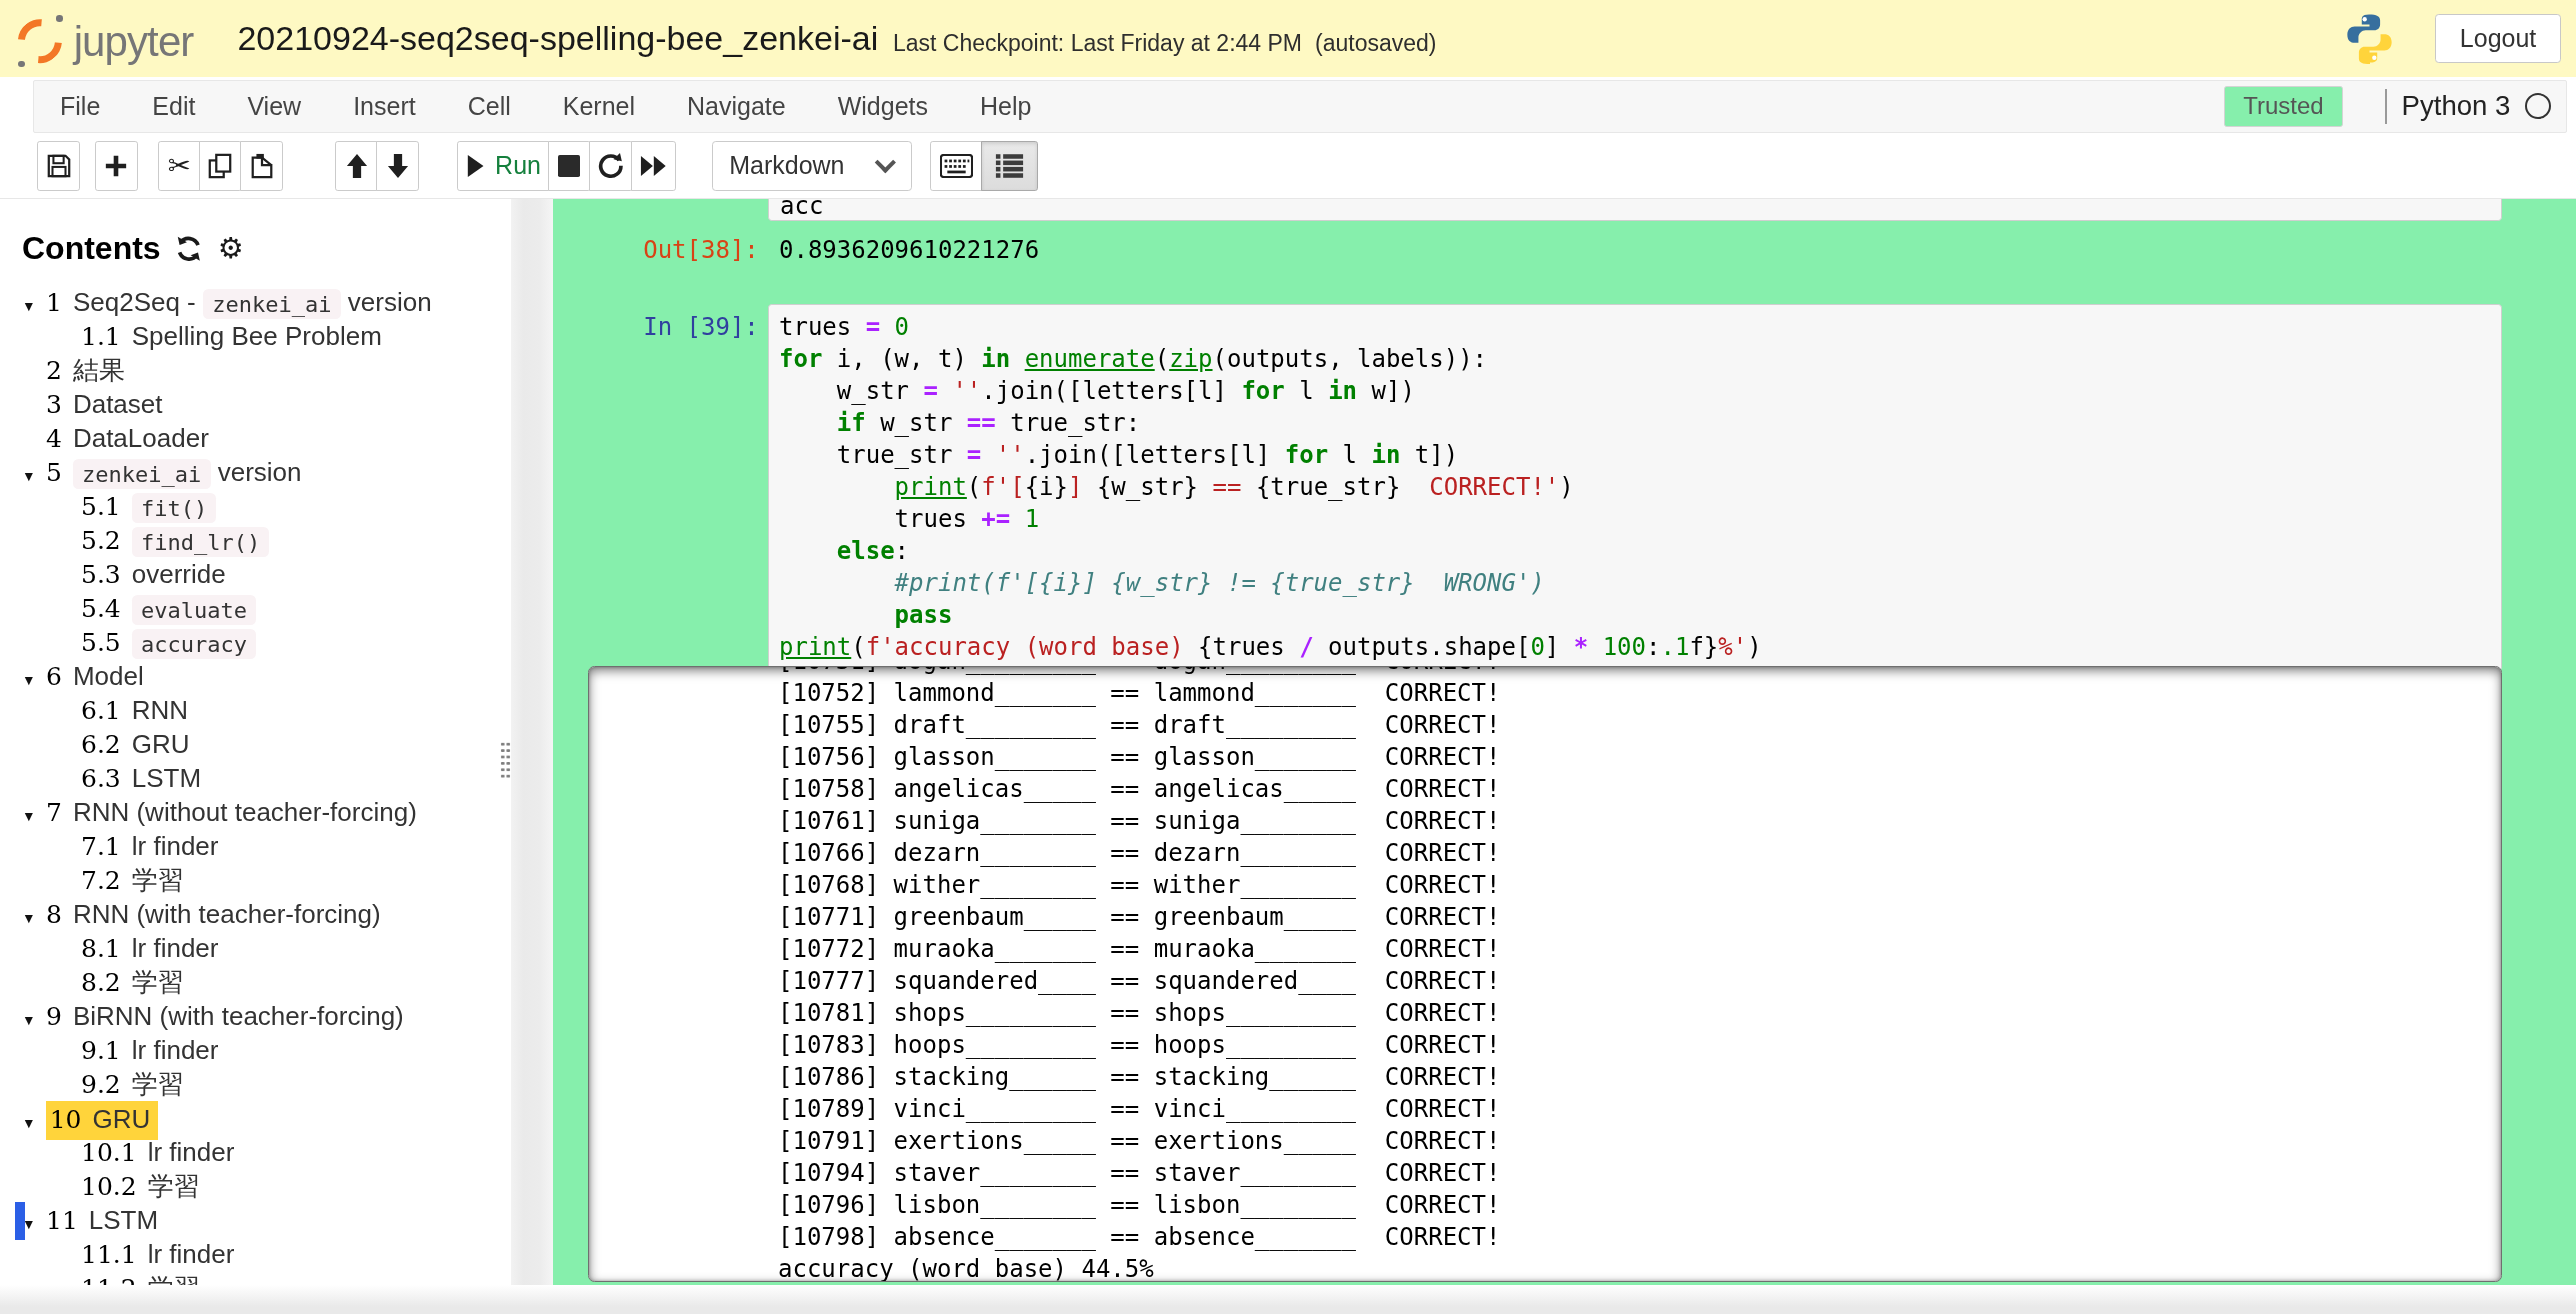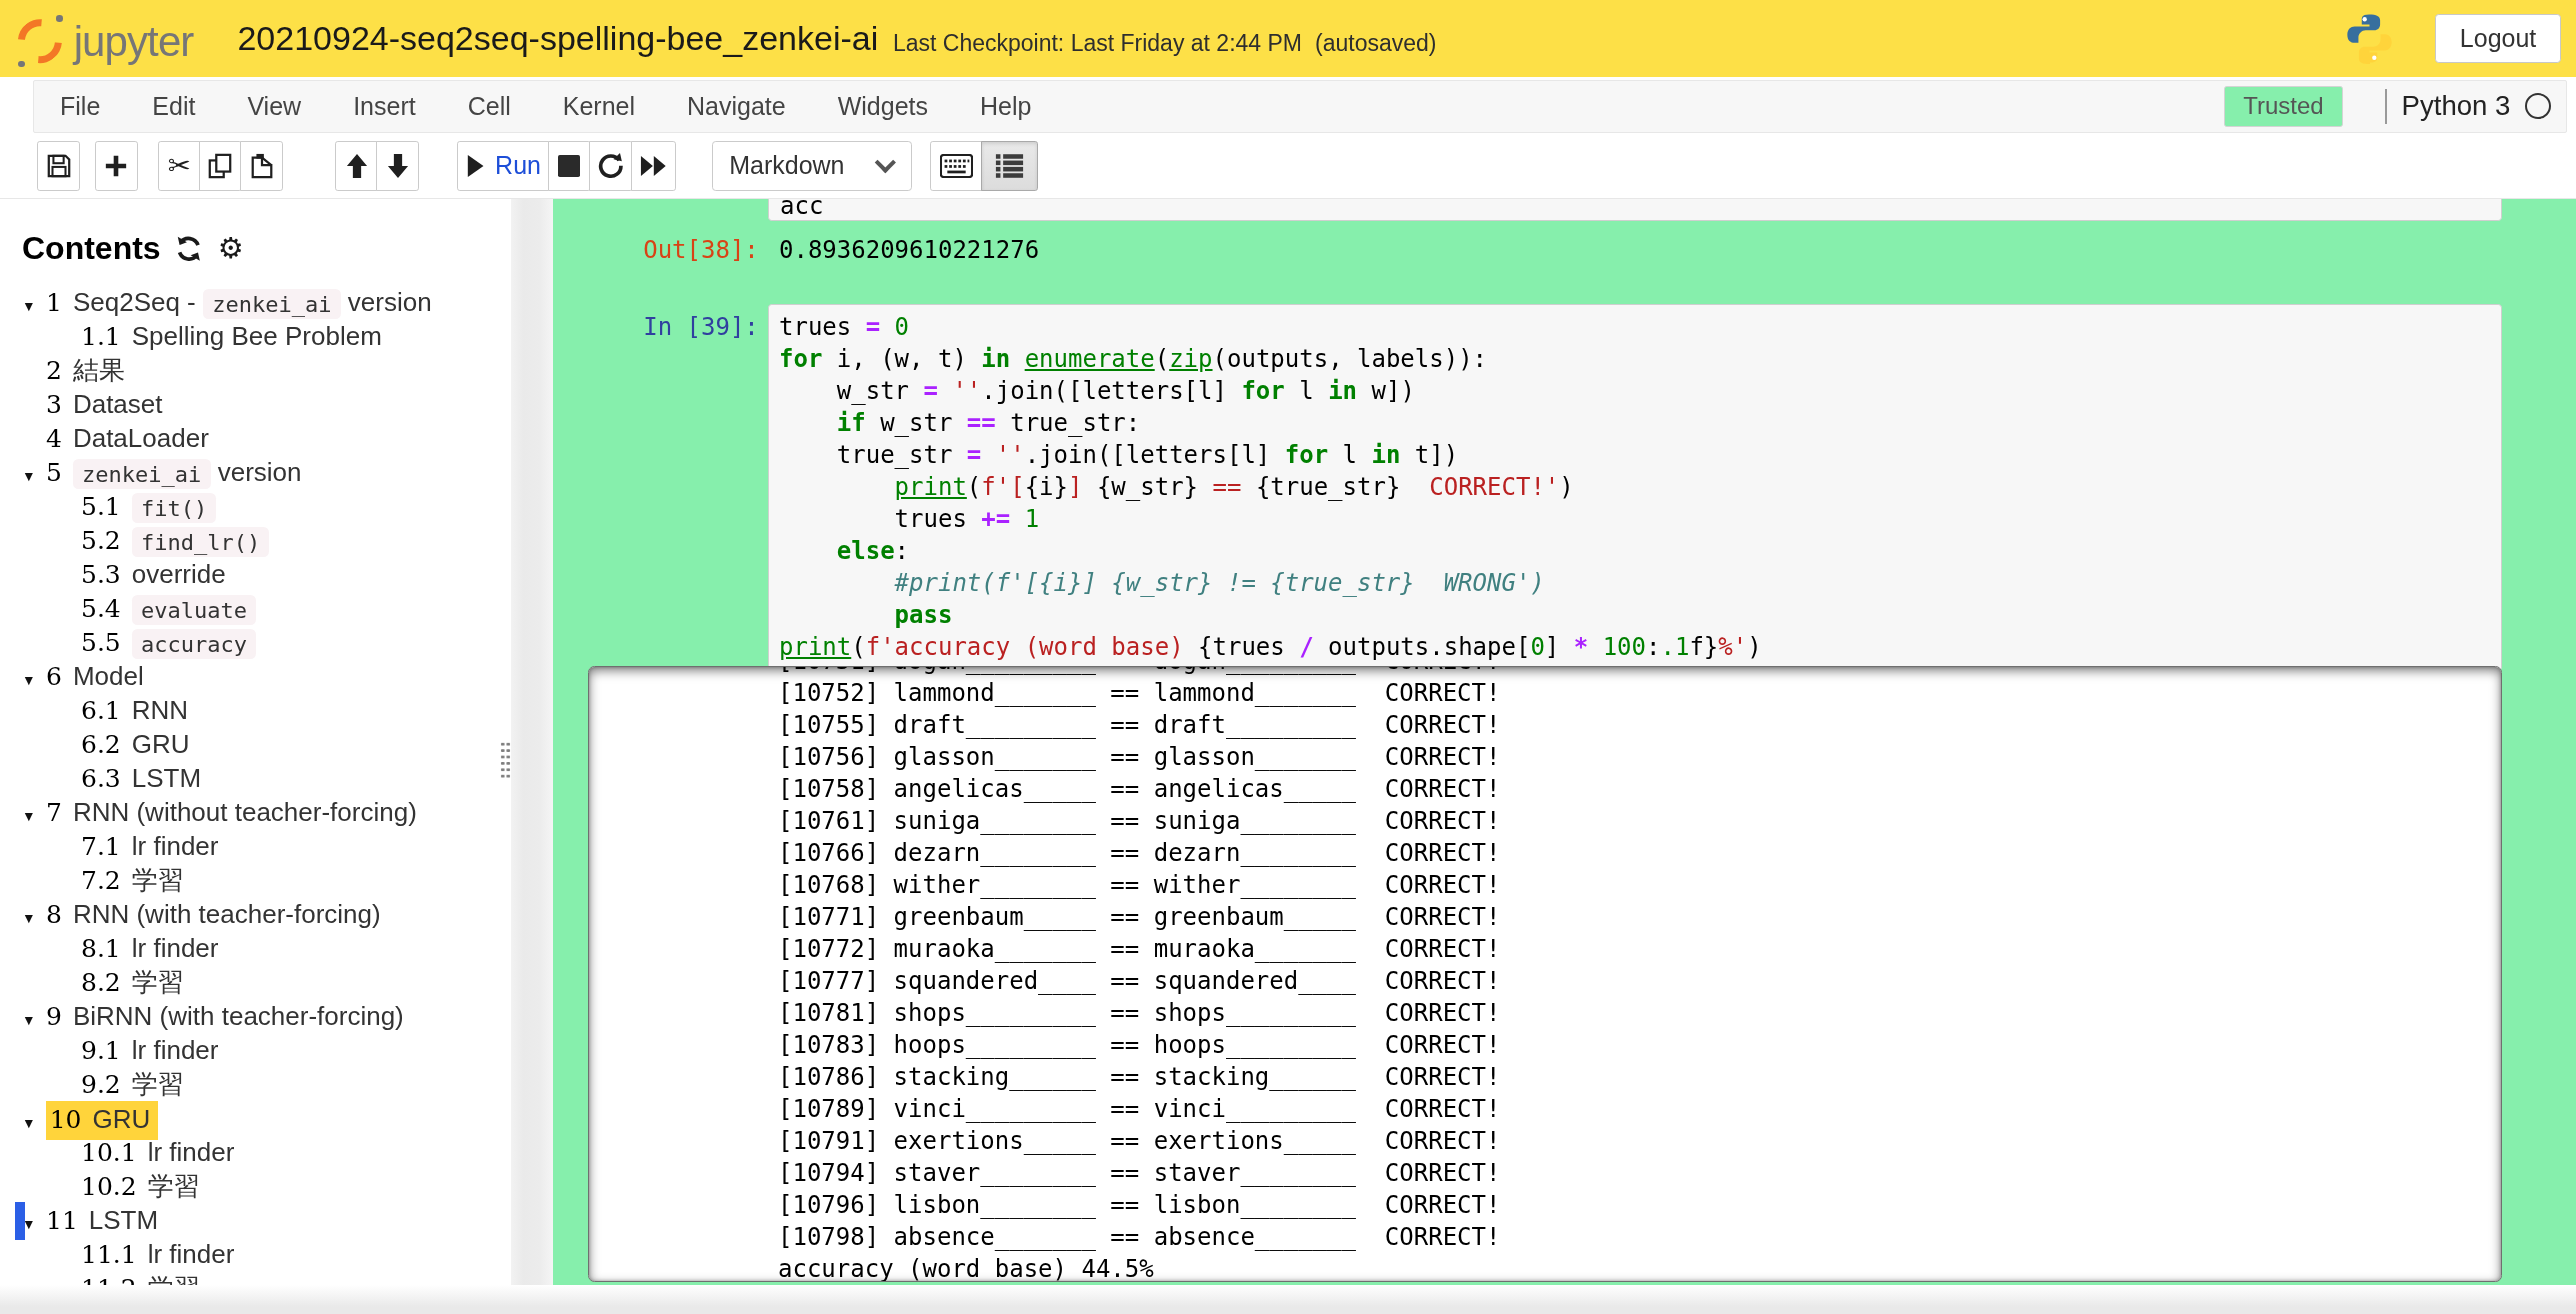--- a/index.html
+++ b/index.html
@@ -4,21 +4,21 @@
 <style>
   * { margin:0; padding:0; box-sizing:border-box; }
   html,body { background:#fff; }
   body {
     width:2576px; height:1315px; position:relative; overflow:hidden;
     font-family:"Liberation Sans","DejaVu Sans",sans-serif; color:#333;
   }
   .mono { font-family:"DejaVu Sans Mono","Liberation Mono",monospace; }
 
   
-  #header { position:absolute; top:0; left:0; right:0; height:77px; background:#fde047; }
+  #header { position:absolute; top:0; left:0; right:0; height:77px; background:#fef9c3; }
   #header-inner { display:flex; align-items:center; height:100%; padding:0 14.7px; }
   .jlogo { display:flex; align-items:center; cursor:pointer; }
   .jlogo-ring { position:relative; width:48px; height:48px; margin:5.5px 9.2px 0 1.8px; }
   .jlogo-ring .ring {
     position:absolute; inset:1.8px; border:7.4px solid #F37726; border-radius:50%;
     border-left-color:transparent; border-right-color:transparent; transform:rotate(-40deg);
   }
   .jlogo-ring .dot1, .jlogo-ring .dot2 { position:absolute; width:6.4px; height:6.4px; background:#767677; border-radius:50%; }
   .jlogo-ring .dot1 { top:-1.8px; right:1.8px; }
   .jlogo-ring .dot2 { bottom:-1.8px; left:1.8px; }
@@ -55,21 +55,21 @@
   #toolbar-inner { display:flex; align-items:center; padding-left:37px; height:59px; }
   .tb-group { display:flex; }
   .tb-btn {
     height:50px; min-width:43px; background:#fff; border:1.8px solid #cbcbcb; border-radius:2.8px;
     display:flex; align-items:center; justify-content:center; cursor:pointer; color:#1f1f1f;
     padding:0 7.4px;
   }
   .tb-group .tb-btn + .tb-btn { margin-left:-1.8px; border-top-left-radius:0; border-bottom-left-radius:0; }
   .tb-group .tb-btn:first-child:not(:last-child) { border-top-right-radius:0; border-bottom-right-radius:0; }
   .tb-btn.active { background:linear-gradient(#e9e9e9,#dcdcdc); border-color:#a9a9a9; box-shadow:inset 0 1.8px 3.7px rgba(0,0,0,0.12); }
-  .run-label { font-size:25px; color:#1d4ed8; margin-left:11px; }
+  .run-label { font-size:25px; color:#15803d; margin-left:11px; }
   .stop-sq { width:22px; height:22px; background:#2a2a2a; border-radius:1.8px; }
   .glyph-icon { font-size:27.6px; color:#1f1f1f; line-height:1; }
   #celltype-select {
     height:50px; width:200px; background:#fff; border:1.8px solid #cbcbcb; border-radius:3.7px;
     display:flex; align-items:center; font-size:25px; color:#333; padding:0 16.5px; cursor:pointer;
     position:relative;
   }
   .caret {
     width:14.7px; height:14.7px; border-right:4.6px solid #555; border-bottom:4.6px solid #555;
     transform:rotate(45deg); position:absolute; right:18.4px; top:13px;

